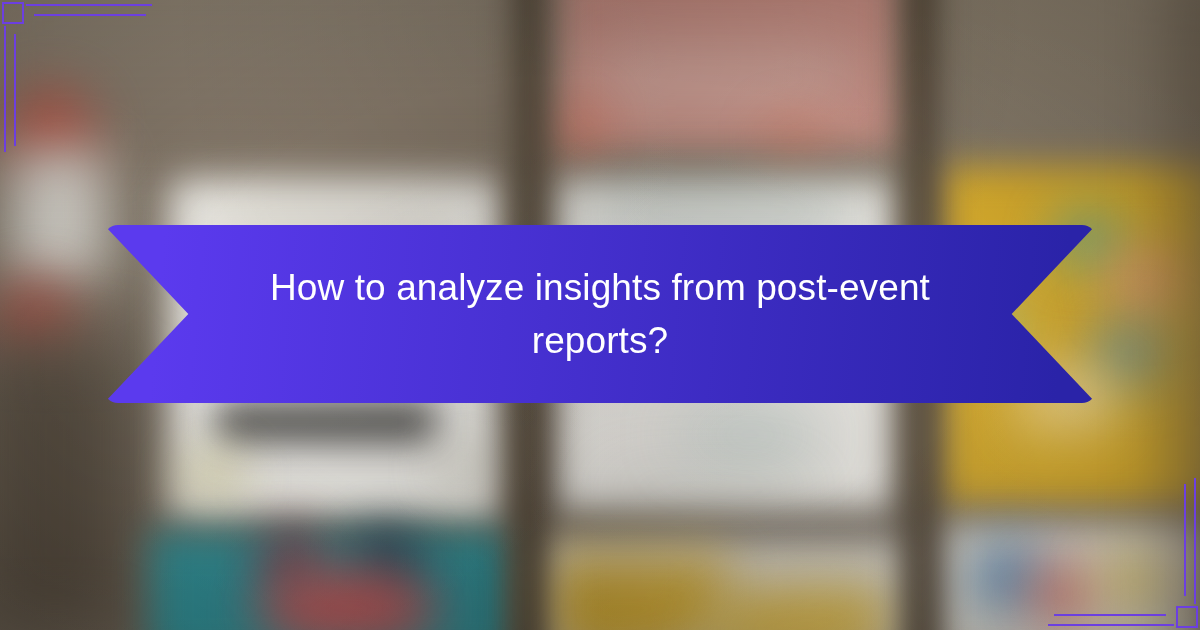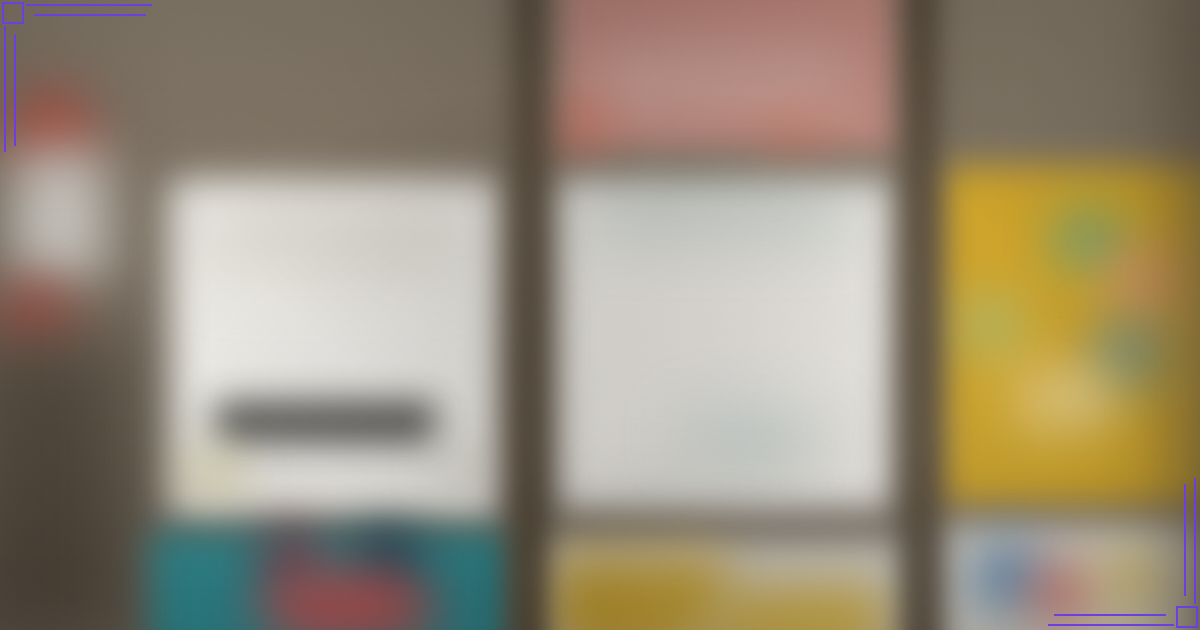--- a/index.html
+++ b/index.html
@@ -168,14 +168,17 @@
   </div>
 
   <div class="corner" style="--orn:#6C3FE0; right:0; bottom:0; width:170px; height:170px;">
     <span class="orn-sq" style="right:2px; bottom:2px;"></span>
     <span class="orn-h" style="right:26px;  bottom:4px;  width:126px;"></span>
     <span class="orn-h" style="right:34px;  bottom:14px; width:112px;"></span>
     <span class="orn-v" style="right:4px;   bottom:26px; height:126px;"></span>
     <span class="orn-v" style="right:14px;  bottom:34px; height:112px;"></span>
   </div>
 
+  <div class="ribbon" style="--rib-a:#5B3AEE; --rib-b:#2A23A8;">
+    <div class="ribbon-text">How to analyze insights from post-event reports?</div>
+  </div>
 
 </div>
 
 </body></html>

